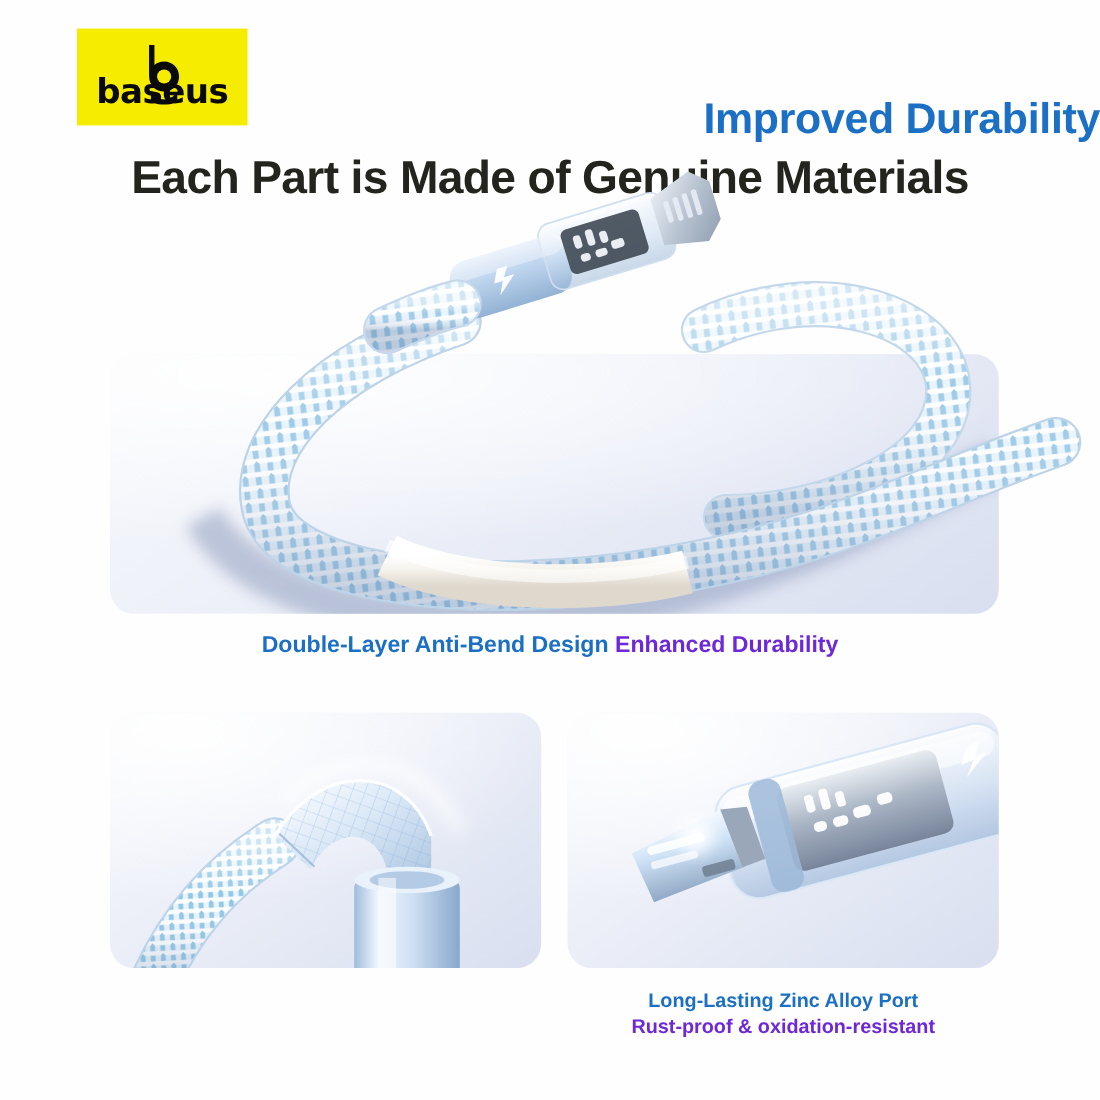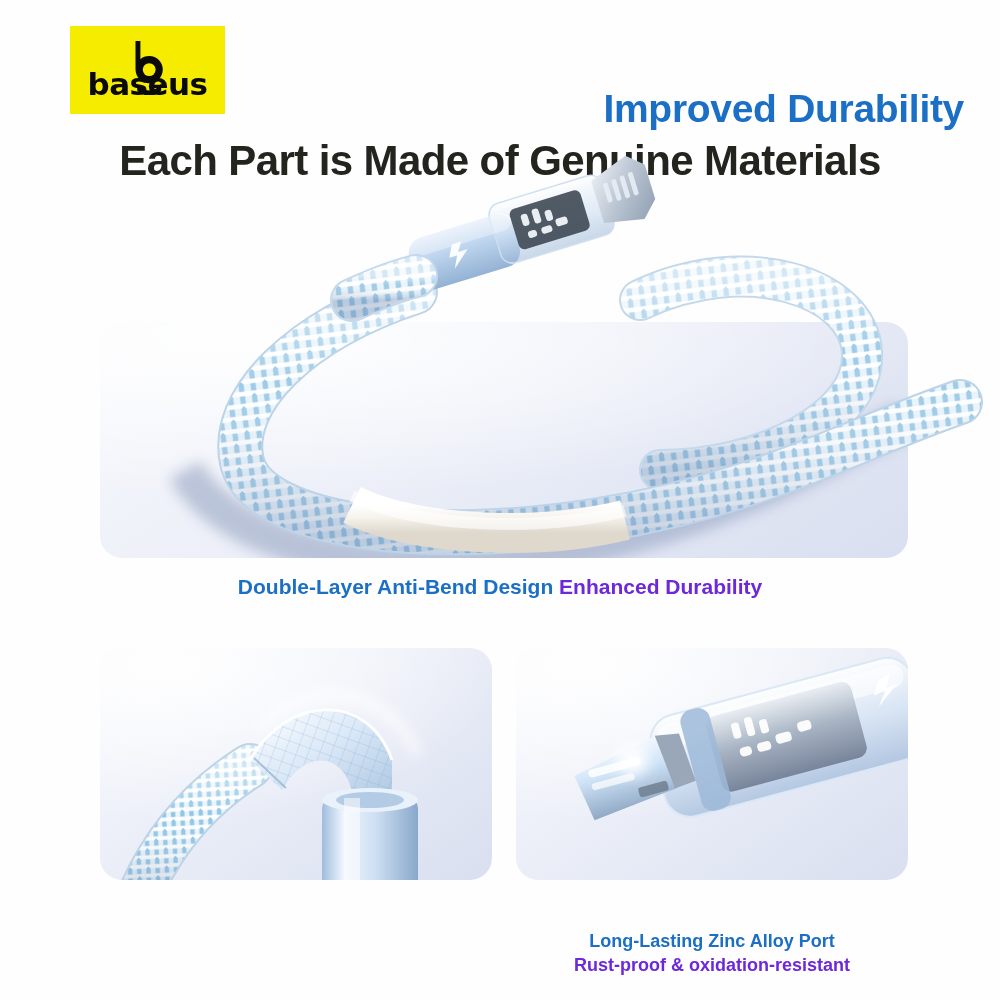--- a/index.html
+++ b/index.html
@@ -22,21 +22,21 @@
   }
   .logo-word{
     position:absolute;left:0;right:0;bottom:14px;text-align:center;
     font-size:31px;font-weight:700;color:#0a0a0a;letter-spacing:-0.5px;
     font-family:"DejaVu Sans",sans-serif;line-height:1;
   }
 
   
   .headline{position:absolute;left:0;right:0;top:86px;}
   .headline .l1{
-    text-align:right;padding-right:36px;
+    text-align:right;
     font-size:39px;font-weight:700;color:#1b6fc4;line-height:1.18;
     letter-spacing:-0.3px;
   }
   .headline .l2{
     text-align:center;
     font-size:42px;font-weight:700;color:#24241e;line-height:1.2;
     letter-spacing:-0.6px;margin-top:4px;
   }
 
   
@@ -51,21 +51,21 @@
   .panel .sheen{
     position:absolute;inset:0;
     background:radial-gradient(120% 95% at 18% 8%,rgba(255,255,255,.96) 0%,rgba(255,255,255,.45) 38%,rgba(255,255,255,0) 70%);
   }
 
   
   .hero-art{position:absolute;left:0;top:0;width:1000px;height:640px;pointer-events:none;}
 
   
   .cap{position:absolute;text-align:center;line-height:1.32;}
-  .cap .blue{color:#1b6fc4;font-weight:700;margin-top:32px;}
+  .cap .blue{color:#1b6fc4;font-weight:700;}
   .cap .dark{color:#6d28d9;font-weight:700;}
   .cap-hero{left:0;right:0;top:573px;font-size:21px;}
   .cap-bl{left:100px;width:392px;top:898px;font-size:19px;}
   .cap-br{left:516px;width:392px;top:898px;font-size:18px;}
   .cap .line{display:block;}
 </style>
 </head>
 <body>
 
 <div class="page">

